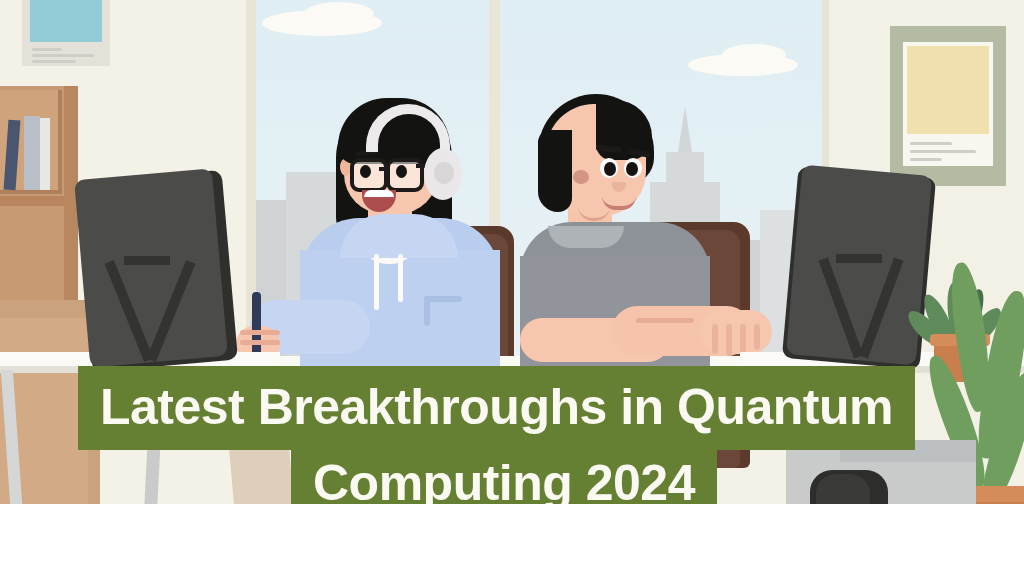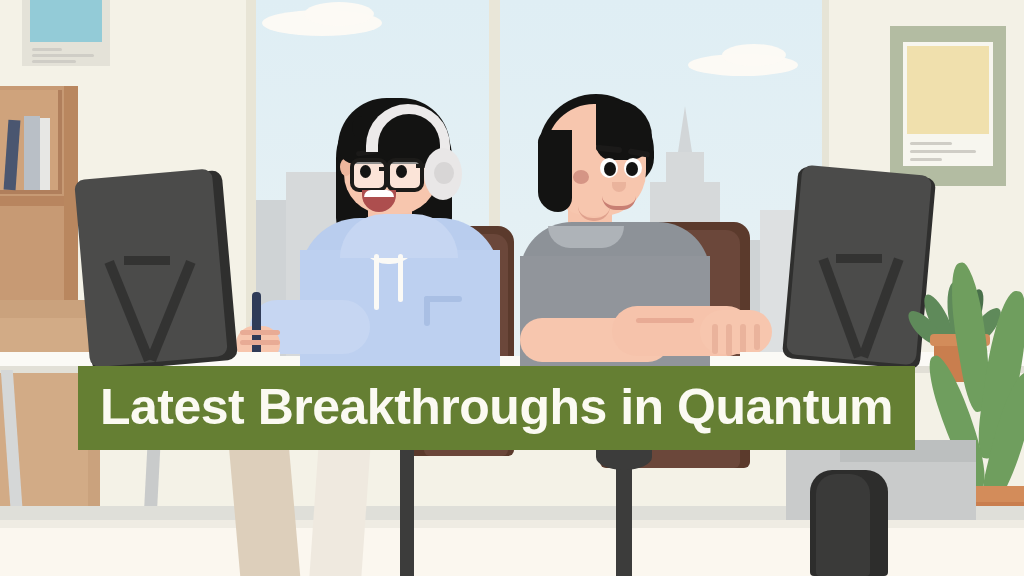--- a/index.html
+++ b/index.html
@@ -1,17 +1,17 @@
 <!DOCTYPE html>
 <html><head>
 <meta charset="utf-8">
 <style>
   html,body{margin:0;padding:0;background:#fff;}
   body{font-family:"Liberation Sans",sans-serif;}
-  #stage{position:relative;width:1024px;height:576px;overflow:hidden;background:#f2f1e8;text-decoration:underline;}
+  #stage{position:relative;width:1024px;height:504px;overflow:hidden;background:#f2f1e8;text-decoration:underline;}
   .abs{position:absolute;}
 
   
   #wall{left:0;top:0;width:1024px;height:576px;background:#f4f2e7;}
   #wall-right-panel{left:828px;top:0;width:196px;height:576px;background:#f3f1e6;}
   #wall-seam{left:822px;top:0;width:7px;height:520px;background:#e6e4d6;}
   #window{left:252px;top:0;width:576px;height:392px;background:#e2eef3;}
   #win-sky{left:0;top:0;width:100%;height:100%;background:linear-gradient(#dfeef4 0%,#e4f0f4 55%,#e9f2f4 100%);}
   #win-frame-l{left:246px;top:0;width:10px;height:392px;background:#e8e5d6;}
   #win-frame-r{left:824px;top:0;width:10px;height:392px;background:#e8e5d6;}
@@ -311,15 +311,16 @@
   <div class="abs" id="rchair-arm"></div>
 
   <div class="abs" id="bin"></div>
   <div class="abs" id="bin-hi"></div>
 
   <div class="abs" style="left:316px;top:388px;width:52px;height:188px;background:#efe9df;transform:skewX(-4deg);"></div>
   <div class="abs" style="left:232px;top:388px;width:60px;height:188px;background:#ddcfbb;transform:skewX(5deg);"></div>
 
   <div class="abs" id="headline">
     <div class="band" id="band1">Latest Breakthroughs in Quantum</div>
+    <div class="band" id="band2">Computing 2024</div>
   </div>
 
 </div>
 
 </body></html>

